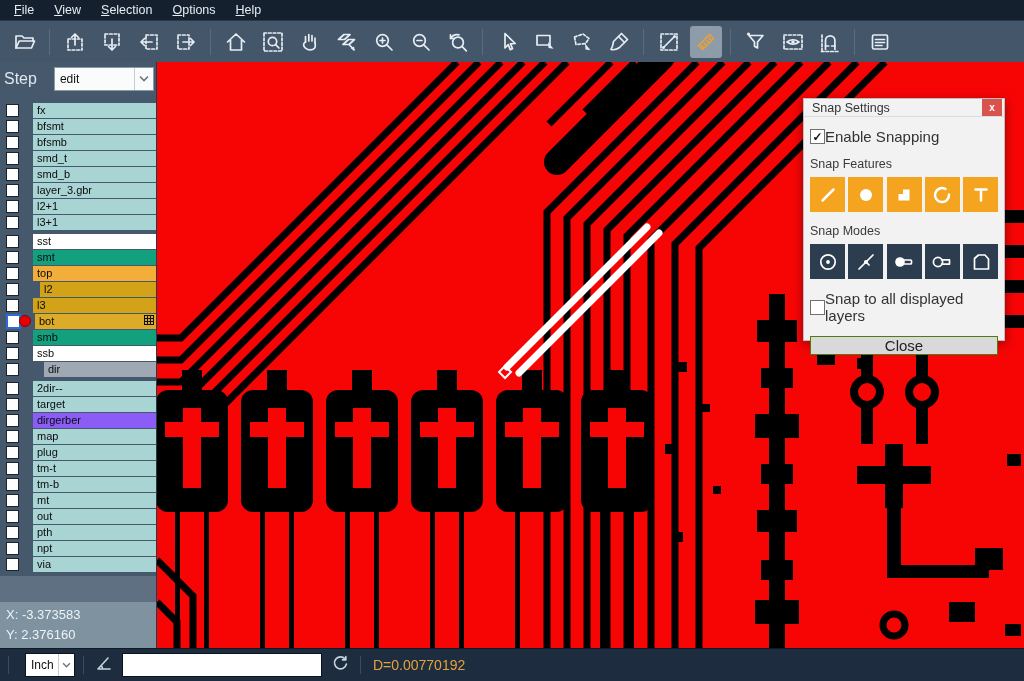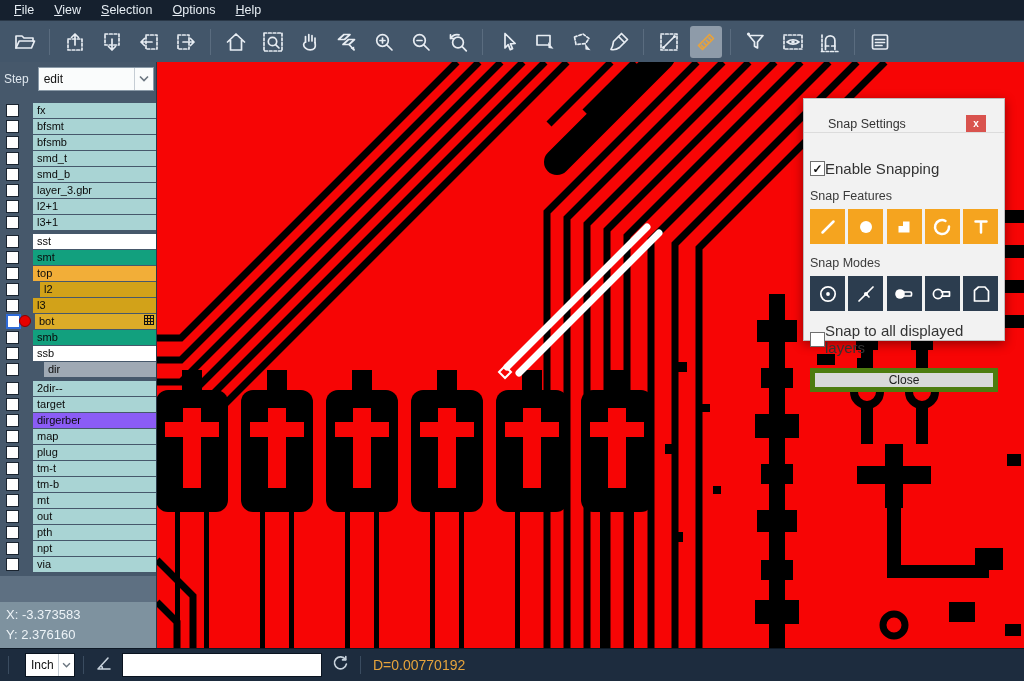--- a/index.html
+++ b/index.html
@@ -19,21 +19,21 @@
   .tbtn.active{background:#8E9BA9;}
   .tsep{width:1px;height:26px;background:#5A6C7F;margin:0 6px;}
   .ti *{stroke:#E8EDF3;stroke-width:1.7;fill:none;stroke-linecap:round;stroke-linejoin:round;}
   .ti .f{fill:#E8EDF3;stroke:none;}
   .ti.amber *{stroke:#E8A23C;}
 
   
   .leftpanel{position:absolute;left:0;top:62px;width:157px;height:586px;background:#46586B;
              display:flex;flex-direction:column;border-right:1px solid #2A3848;box-sizing:border-box;}
   .steprow{height:33px;display:flex;align-items:center;padding:0 2px 0 4px;box-sizing:border-box;}
-  .steplabel{color:#DFE7EE;font-size:12px;margin-right:9px;}
+  .steplabel{color:#DFE7EE;font-size:16px;margin-right:17px;}
   .stepselect{flex:1;height:22px;background:#FAFCFC;border:1px solid #8A9AA8;display:flex;align-items:center;cursor:default;}
   .stepselect .val{flex:1;font-size:12px;color:#111;padding-left:5px;}
   .stepselect .chevbox{width:18px;height:100%;display:flex;align-items:center;justify-content:center;border-left:1px solid #C5CDD4;}
   #layer-list{padding-top:8px;}
   .lgroup{margin-bottom:4px;}
   .lrow{position:relative;display:flex;align-items:center;height:15px;margin-bottom:1px;padding-left:6px;}
   .cb{width:11px;height:11px;background:#FFF;border:1.5px solid #1A2430;flex:none;}
   .cb.sel{border:2px solid #2F6BD8;}
   .lname{margin-left:14px;flex:1;height:15px;line-height:15px;font-size:11px;color:#0B0B0B;
          padding-left:4px;display:flex;align-items:center;box-sizing:border-box;}
@@ -49,38 +49,38 @@
   .tr{stroke:#000;stroke-width:7;fill:none;}
   .trb{stroke:#000;stroke-width:26;stroke-linecap:round;fill:none;}
   .wl{stroke:#FFF;stroke-width:7;stroke-linecap:round;}
   .blk{fill:#000;}
   .red{fill:#F70505;}
 
   
   .dialog{position:absolute;left:803px;top:98px;width:202px;height:243px;background:#F2F2F2;
           border:1px solid #BDBDBD;box-shadow:0 3px 10px rgba(0,0,0,.4);box-sizing:border-box;
           display:flex;flex-direction:column;padding:0 6px 6px 6px;}
-  .dtitle{height:28px;display:flex;align-items:center;border-bottom:1px solid #DCDCDC;margin:16px -6px;padding:0 18px;}
+  .dtitle{height:28px;display:flex;align-items:center;border-bottom:1px solid #DCDCDC;margin:0 -6px;padding:0 2px;}
   .dtitle .t{flex:1;font-size:12.5px;color:#333;padding-left:6px;}
   .dclose{width:20px;height:17px;background:#D9534E;color:#FFF;font-size:10px;font-weight:bold;
           display:flex;align-items:center;justify-content:center;cursor:default;}
   .drow{display:flex;align-items:center;margin-top:11px;}
   .dcb{width:15px;height:15px;background:#FFF;border:1px solid #707070;box-sizing:border-box;
        display:flex;align-items:center;justify-content:center;font-size:12px;color:#111;font-weight:bold;flex:none;}
   .dcbl{font-size:15px;color:#333;}
   .dsec{font-size:12.5px;color:#3A3A3A;margin-top:12px;}
   .dbtns{display:flex;justify-content:space-between;margin-top:6px;}
   .fbtn{width:35px;height:35px;background:#F5A41F;display:flex;align-items:center;justify-content:center;}
   .mbtn{width:35px;height:35px;background:#2C3D4F;display:flex;align-items:center;justify-content:center;}
   .fi *{stroke:#FFF;stroke-width:2.5;fill:none;stroke-linecap:round;stroke-linejoin:round;}
   .fi .f{fill:#FFF;stroke:none;}
   .mi *{stroke:#FFF;stroke-width:1.7;fill:none;stroke-linecap:round;stroke-linejoin:round;}
   .mi .f{fill:#FFF;stroke:none;}
-  .dcloseBtn{margin-top:12px;height:24px;background:#D9D9D9;border:5px solid #4d7c0f;
-             display:flex;align-items:center;justify-content:center;font-size:12px;color:#222;cursor:default;}
+  .dcloseBtn{margin-top:12px;height:24px;background:#D9D9D9;border:1px solid #4d7c0f;
+             display:flex;align-items:center;justify-content:center;font-size:15px;color:#222;cursor:default;}
 
   
   .statusbar{position:absolute;left:0;top:648px;width:1024px;height:33px;background:#1D2C3E;
              border-top:1px solid #0E1926;display:flex;align-items:center;box-sizing:border-box;}
   .ssep{width:1px;height:18px;background:#3A4C60;margin:0 8px;}
   .unitsel{width:48px;height:22px;background:#FFF;border:1px solid #0A1420;display:flex;align-items:center;margin-left:8px;}
   .unitsel .val{flex:1;font-size:12px;color:#111;padding-left:5px;}
   .unitsel .chevbox{width:15px;height:100%;display:flex;align-items:center;justify-content:center;border-left:1px solid #C5CDD4;}
   .si{margin:0 2px;}
   .si *{stroke:#C7D2DC;stroke-width:1.6;fill:none;stroke-linecap:round;stroke-linejoin:round;}

